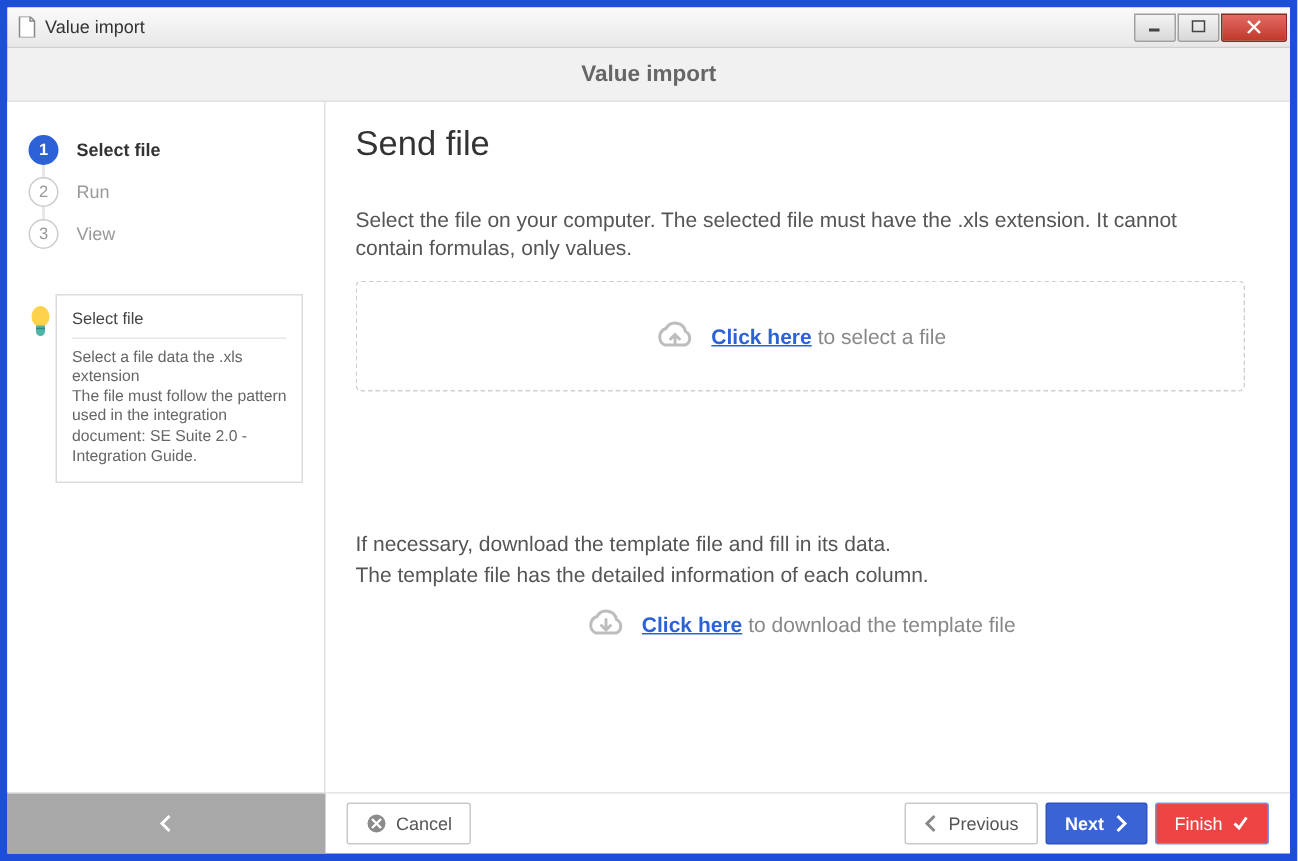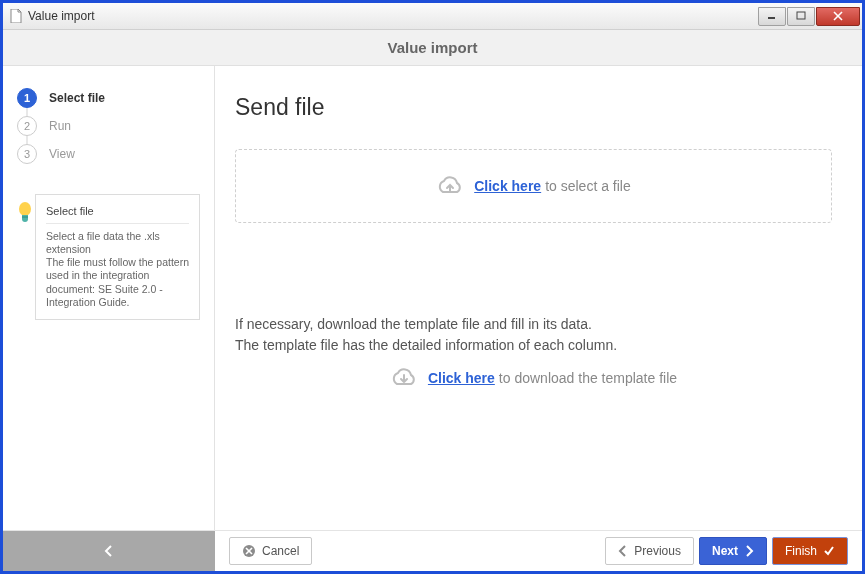--- a/index.html
+++ b/index.html
@@ -1,19 +1,19 @@
 <!DOCTYPE html>
 <html><head>
 <meta charset="utf-8">
 <style>
   * { margin: 0; padding: 0; box-sizing: border-box; }
   body { font-family: Arial, Helvetica, sans-serif; background: #fff; overflow: hidden; width: 865px; height: 574px; }
   
   
-  .window { width: 865px; height: 574px; border: 3px solid #1d4ed8; display: flex; flex-direction: column; }
+  .window { width: 865px; height: 574px; border: 5px solid #1d4ed8; display: flex; flex-direction: column; }
   .titlebar { height: 27px; background: linear-gradient(to bottom, #fbfbfb, #e8e8e8); display: flex; align-items: center; padding: 0 2px 0 6px; border-bottom: 1px solid #d0d0d0; }
   .titlebar .doc-icon { width: 14px; height: 14px; margin-right: 5px; display: flex; align-items: center; justify-content: center; }
   .titlebar .title { font-size: 12px; color: #333; flex: 1; }
   .winbtns { display: flex; margin-left: auto; }
   .winbtn { width: 28px; height: 19px; margin-left: 1px; border: 1px solid #a0a0a0; background: linear-gradient(to bottom, #f4f4f4, #d8d8d8); display: flex; align-items: center; justify-content: center; cursor: pointer; border-radius: 0 0 2px 2px; font-size: 10px; color: #444; }
   .winbtn.close { width: 44px; background: linear-gradient(to bottom, #e26a63, #c0392b); border-color: #8a2a20; color: #fff; font-size: 12px; }
   
   
   .pageheader { height: 36px; background: #f1f1f1; display: flex; align-items: center; justify-content: center; border-bottom: 1px solid #e0e0e0; }
   .pageheader h1 { font-size: 15px; color: #666; font-weight: bold; }
@@ -33,39 +33,39 @@
   .step-connector { position: absolute; left: 23px; top: 38px; width: 2px; height: 46px; background: #e8e8e8; z-index: 0; }
   
   
   .tipwrap { display: flex; align-items: flex-start; margin: 14px 14px 0 14px; }
   .bulb { width: 18px; flex-shrink: 0; margin-top: 8px; margin-right: 0px; }
   .tipbox { border: 1px solid #dcdcdc; flex: 1; padding: 10px 10px; font-size: 11px; color: #666; }
   .tipbox .tip-title { color: #444; padding-bottom: 6px; margin-bottom: 6px; border-bottom: 1px solid #e8e8e8; }
   .tipbox p { line-height: 1.25; font-size: 10.5px; }
   
   
-  .content { flex: 1; padding: 28px 30px 10px 20px; overflow: auto; }
+  .content { flex: 1; padding: 14px 30px 10px 20px; overflow: auto; }
   .content h2 { font-size: 23px; color: #333; font-weight: normal; margin-bottom: 28px; }
   .content p.lead { font-size: 14px; color: #555; line-height: 1.35; margin-bottom: 12px; }
   
   .dropzone { border: 1.5px dashed #cfcfcf; border-radius: 4px; height: 74px; display: flex; align-items: center; justify-content: center; color: #888; font-size: 14px; }
   .dropzone .cloud, .dl .cloud { margin-right: 10px; display: flex; align-items: center; }
   .dropzone a, .dl a { color: #2d62d6; text-decoration: underline; font-weight: bold; margin-right: 4px; }
   .spacer { height: 92px; }
   .dl { display: flex; align-items: center; justify-content: center; color: #888; font-size: 14px; margin-top: 10px; }
   
   
   .footer { height: 41px; display: flex; align-items: center; border-top: 1px solid #e4e4e4; }
   .backtab { width: 212px; height: 100%; background: #a8a8a8; display: flex; align-items: center; justify-content: center; cursor: pointer; }
   .footbtns { flex: 1; display: flex; align-items: center; padding: 0 14px; }
   .btn { height: 28px; padding: 12px 12px; border: 1px solid #c9c9c9; background: #fff; border-radius: 2px; font-size: 12px; color: #555; display: inline-flex; align-items: center; cursor: pointer; }
   .btn .ic { margin-right: 6px; display: flex; align-items: center; }
   .btn.chev-r .ic { margin-left: 6px; margin-right: 0; }
   .btn.primary { background: #3a63d6; border-color: #2f53c0; color: #fff; font-weight: bold; justify-content: center; }
-  .btn.lightprimary { background: #c2410c; border-color: #7a93da; color: #fff; }
+  .btn.lightprimary { background: #ef4444; border-color: #7a93da; color: #fff; }
   .right { margin-left: auto; display: flex; gap: 5px; }
   .footbtns .cancel { margin-left: 0; }
   
   svg { display: block; }
 </style>
 </head>
 <body>
 
 <div class="window">
 
@@ -132,20 +132,21 @@
           <div class="tip-title">Select file</div>
           <p>Select a file data the .xls extension</p>
           <p>The file must follow the pattern used in the integration document: SE Suite 2.0 - Integration Guide.</p>
         </div>
       </div>
     </div>
 
     <div class="main">
       <div class="content">
         <h2>Send file</h2>
+        <p class="lead">Select the file on your computer. The selected file must have the .xls extension. It cannot contain formulas, only values.</p>
         <div class="dropzone">
           <span class="cloud">
             <svg width="28" height="22" viewBox="0 0 28 22">
                 <path d="M7 17a6 6 0 0 1 1-11 7 7 0 0 1 13 2 5 5 0 0 1 0 9z" fill="none" stroke="#bdbdbd" stroke-width="2"></path>
                 <path d="M14 16v-6m-3 3 3-3 3 3" fill="none" stroke="#bdbdbd" stroke-width="2" stroke-linecap="round"></path>
               </svg>
           </span>
           <a href="#">Click here</a>
           <span>to select a file</span>
         </div>

